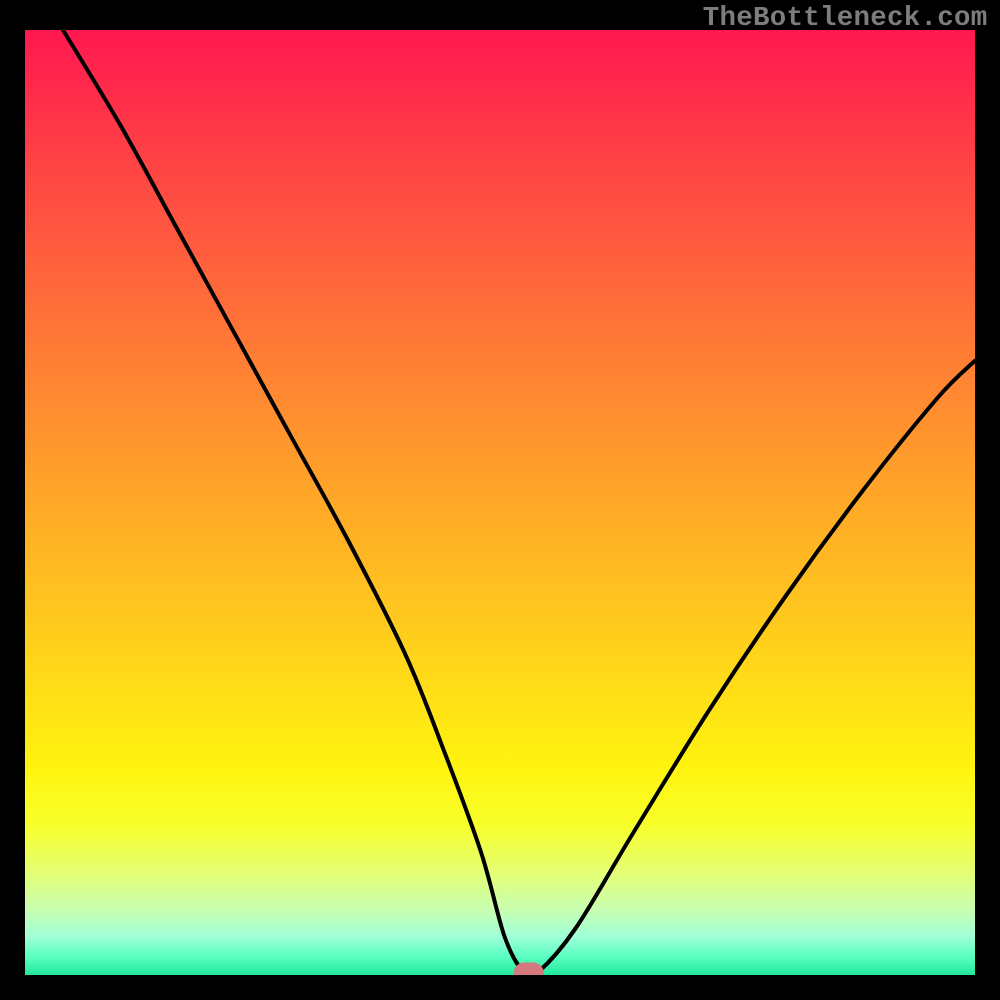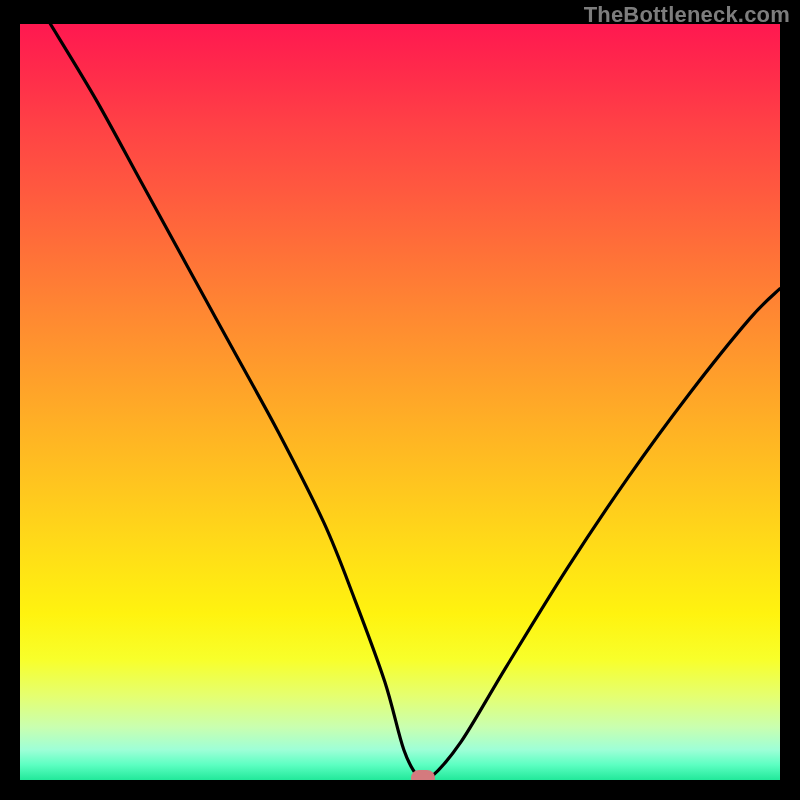--- a/index.html
+++ b/index.html
@@ -16,20 +16,21 @@
   }
   .watermark {
     position: absolute;
     top: 2px;
     right: 10px;
     font-size: 22px;
     font-weight: 600;
     color: #7d7d7d;
     letter-spacing: 0.2px;
     z-index: 10;
+    font-family: Liberation Mono, monospace;
   }
   .plot-area {
     position: absolute;
     left: 20px;
     top: 24px;
     width: 760px;
     height: 756px;
     overflow: hidden;
   }
   .gradient {

